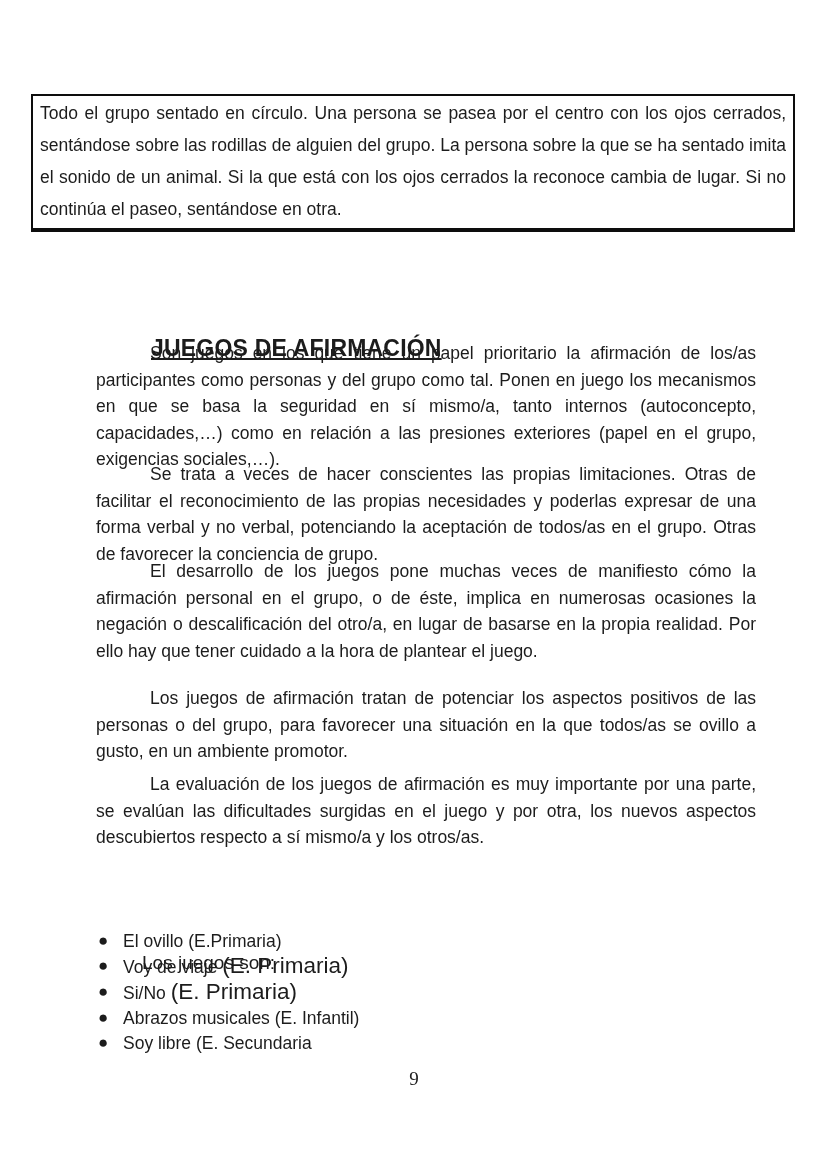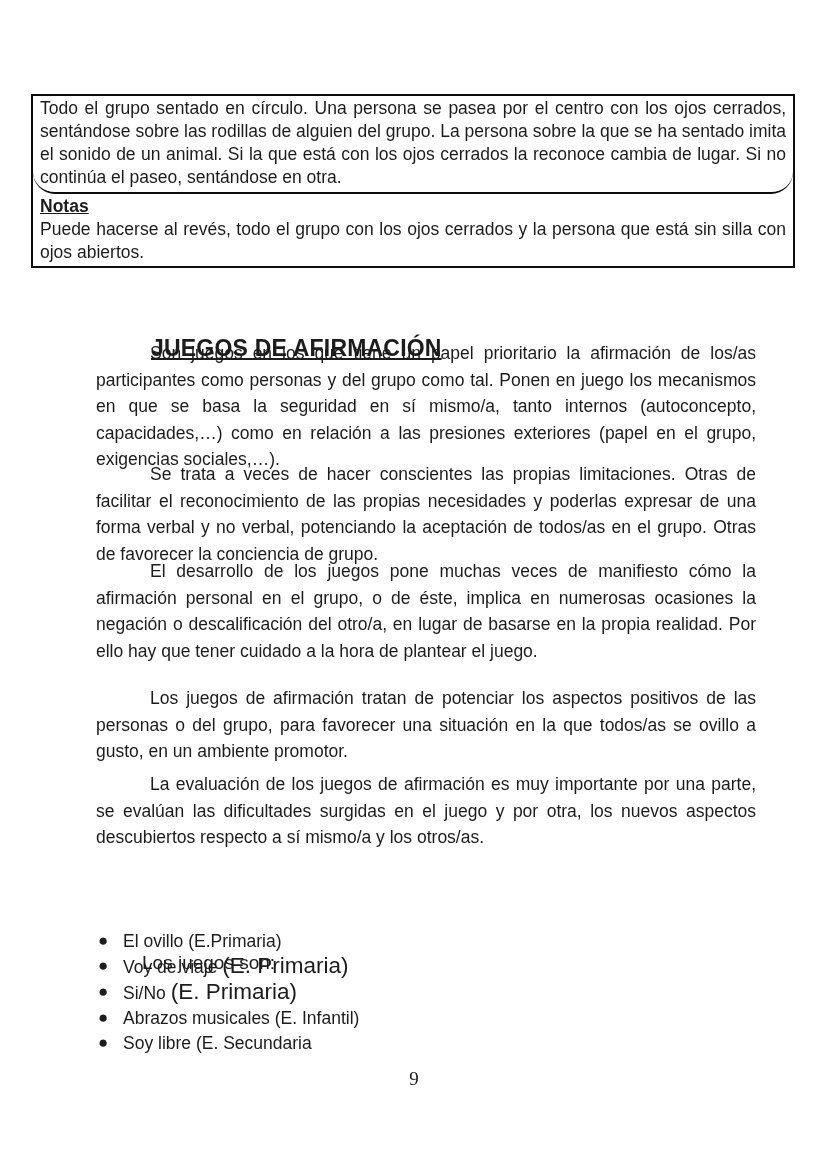--- a/index.html
+++ b/index.html
@@ -22,23 +22,22 @@
     width: 764px;
     box-sizing: border-box;
     border: 2px solid #0d0d0d;
     background: #ffffff;
   }
   .t-row-desc {
     box-sizing: border-box;
     padding: 1px 7px 3px 7px;
     border-bottom: 2px solid #0d0d0d;
     font-size: 17.5px;
-    line-height: 23px;
+    line-height: 32px;
     text-align: justify;
-    border-radius: 22px;
   }
   .t-row-notes {
     box-sizing: border-box;
     padding: 1px 7px 2px 7px;
     font-size: 17.5px;
     line-height: 23px;
     text-align: justify;
   }
   .notes-label {
     font-weight: bold;
@@ -116,24 +115,20 @@
     color: #222;
   }
 </style>
 </head>
 <body>
 
 <div class="page">
 
   <div class="intro-table">
     <div class="t-row-desc">Todo el grupo sentado en círculo. Una persona se pasea por el centro con los ojos cerrados, sentándose sobre las rodillas de alguien del grupo. La persona sobre la que se ha sentado imita el sonido de un animal. Si la que está con los ojos cerrados la reconoce cambia de lugar. Si no continúa el paseo, sentándose en otra.</div>
-    <div class="t-row-notes">
-      <span class="notes-label">Notas</span>
-      <div>Puede hacerse al revés, todo el grupo con los ojos cerrados y la persona que está sin silla con ojos abiertos.</div>
-    </div>
   </div>
 
   <div class="section-heading">JUEGOS DE AFIRMACIÓN</div>
 
   <p class="content-block para" style="top:340px">Son juegos en los que tiene un papel prioritario la afirmación de los/as participantes como personas y del grupo como tal. Ponen en juego los mecanismos en que se basa la seguridad en sí mismo/a, tanto internos (autoconcepto, capacidades,…) como en relación a las presiones exteriores (papel en el grupo, exigencias sociales,…).</p>
 
   <p class="content-block para" style="top:461px">Se trata a veces de hacer conscientes las propias limitaciones. Otras de facilitar el reconocimiento de las propias necesidades y poderlas expresar de una forma verbal y no verbal, potenciando la aceptación de todos/as en el grupo. Otras de favorecer la conciencia de grupo.</p>
 
   <p class="content-block para" style="top:558px">El desarrollo de los juegos pone muchas veces de manifiesto cómo la afirmación personal en el grupo, o de éste, implica en numerosas ocasiones la negación o descalificación del otro/a, en lugar de basarse en la propia realidad. Por ello hay que tener cuidado a la hora de plantear el juego.</p>
 

